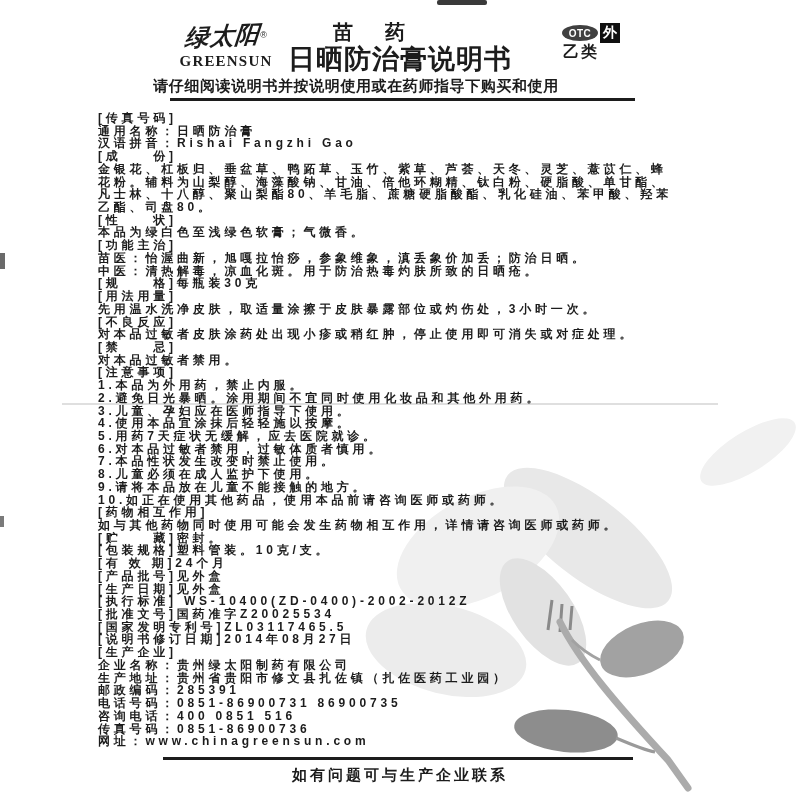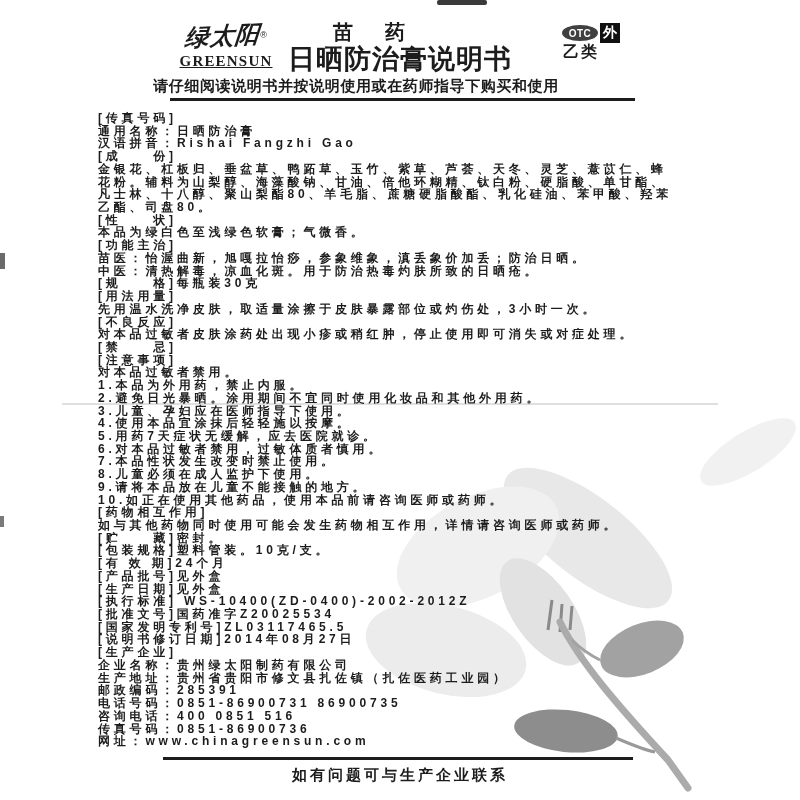--- a/index.html
+++ b/index.html
@@ -10,21 +10,21 @@
   .layer { position:absolute; inset:0; }
   .content { z-index:2; }
   .wm { z-index:1; }
 
   
   .logo { position:absolute; left:166px; top:20px; width:120px; text-align:center; }
   .logo-script { display:inline-block; font-weight:bold; font-style:italic;
     font-size:24px; transform:skewX(-8deg) rotate(-3deg); letter-spacing:1px; }
   .logo-reg { font-size:9px; vertical-align:super; font-style:normal; }
   .logo-latin { font-family:"Liberation Serif", serif; font-weight:bold;
-    font-size:15px; letter-spacing:1.2px; margin-top:1px;text-decoration:underline; }
+    font-size:15px; letter-spacing:1.2px; margin-top:1px; }
 
   .category { position:absolute; left:0; top:19px; width:744px; text-align:center;
     font-size:20px; font-weight:bold; letter-spacing:6px; }
   .doc-title { position:absolute; left:0; top:41px; width:800px; text-align:center;
     font-size:27px; font-weight:bold; letter-spacing:1px; }
 
   .otc-oval { position:absolute; left:562px; top:25px; width:36px; height:16px;
     background:#404040; border-radius:50%; color:#fff; display:flex;
     align-items:center; justify-content:center; font-size:10px; font-weight:bold;
     letter-spacing:0.5px; }
@@ -116,22 +116,22 @@
         <div class="bline">本品为绿白色至浅绿色软膏；气微香。</div>
         <div class="bline">[功能主治]</div>
         <div class="bline">苗医：怡渥曲新，旭嘎拉怡痧，参象维象，滇丢象价加丢；防治日晒。</div>
         <div class="bline">中医：清热解毒，凉血化斑。用于防治热毒灼肤所致的日晒疮。</div>
         <div class="bline">[规　　格]每瓶装30克</div>
         <div class="bline">[用法用量]</div>
         <div class="bline">先用温水洗净皮肤，取适量涂擦于皮肤暴露部位或灼伤处，3小时一次。</div>
         <div class="bline">[不良反应]</div>
         <div class="bline">对本品过敏者皮肤涂药处出现小疹或稍红肿，停止使用即可消失或对症处理。</div>
         <div class="bline">[禁　　忌]</div>
+        <div class="bline">对本品过敏者禁用。</div>
         <div class="bline">[注意事项]</div>
-        <div class="bline">对本品过敏者禁用。</div>
         <div class="bline">1.本品为外用药，禁止内服。</div>
         <div class="bline">2.避免日光暴晒。涂用期间不宜同时使用化妆品和其他外用药。</div>
         <div class="bline">3.儿童、孕妇应在医师指导下使用。</div>
         <div class="bline">4.使用本品宜涂抹后轻轻施以按摩。</div>
         <div class="bline">5.用药7天症状无缓解，应去医院就诊。</div>
         <div class="bline">6.对本品过敏者禁用，过敏体质者慎用。</div>
         <div class="bline">7.本品性状发生改变时禁止使用。</div>
         <div class="bline">8.儿童必须在成人监护下使用。</div>
         <div class="bline">9.请将本品放在儿童不能接触的地方。</div>
         <div class="bline">10.如正在使用其他药品，使用本品前请咨询医师或药师。</div>

